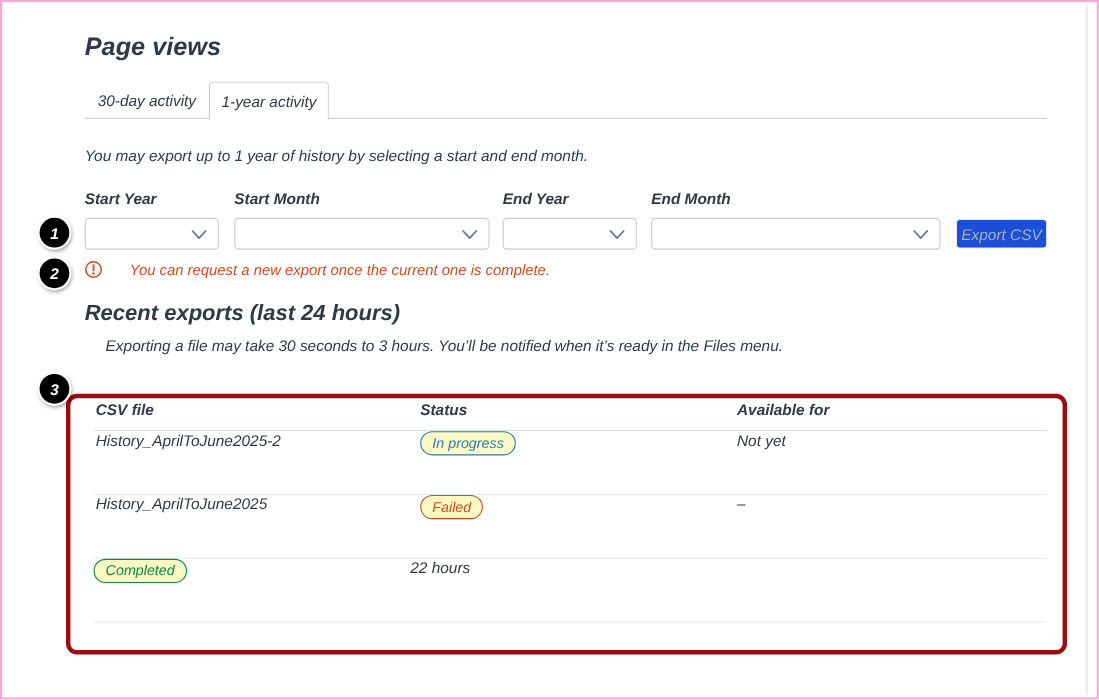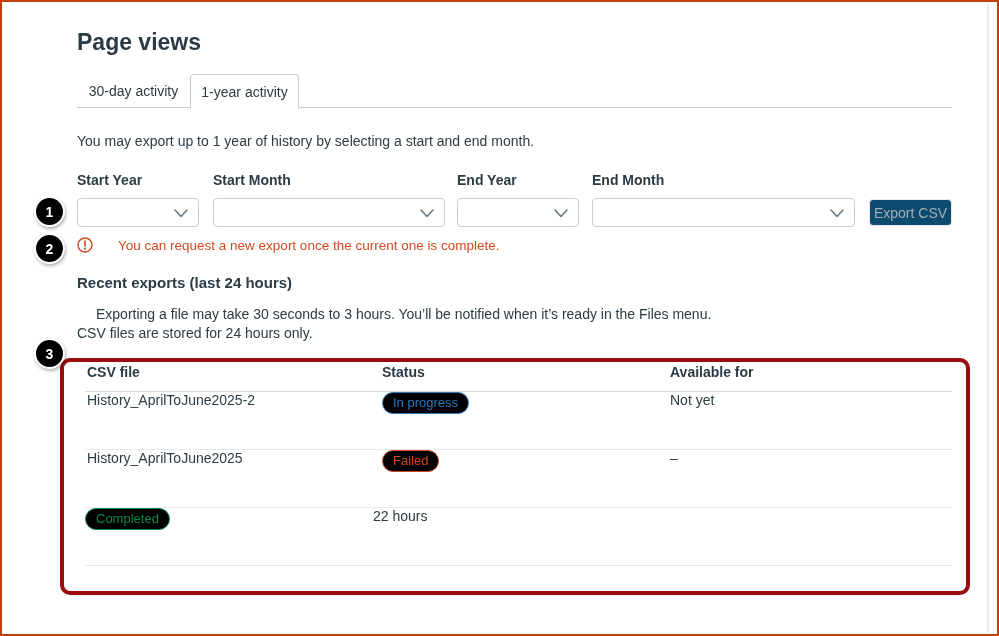--- a/index.html
+++ b/index.html
@@ -5,23 +5,24 @@
   * { margin: 0; padding: 0; box-sizing: border-box; }
   html, body { background: #fff; }
   body {
     font-family: "Liberation Sans", "DejaVu Sans", sans-serif;
     color: #2D3B45;
   }
   .frame {
     position: relative;
     width: 999px;
     height: 636px;
-    border: 2px solid #c2410c;
+    border: 2px solid #f9a8d4;
     background: #fff;
     overflow: hidden;
+    font-style: italic;
   }
   .scroll-track {
     position: absolute;
     left: 985px; top: 2px; bottom: 2px;
     width: 2px;
     background: #ececec;
   }
   .page-title {
     position: absolute;
     left: 75px; top: 27px;
@@ -81,42 +82,42 @@
   .select-box .chev {
     position: absolute;
     right: 10px; top: 50%;
     margin-top: -4px;
     width: 14px; height: 9px;
   }
   .btn-export {
     position: absolute;
     left: 867px; top: 197px;
     width: 83px; height: 27px;
-    background: #0c4a6e;
+    background: #1d4ed8;
     border: 1px solid #E8EBED;
     border-radius: 4px;
     color: #A5AFB8;
     font-size: 14px;
     display: flex;
     align-items: center;
     justify-content: center;
   }
   .warning {
     position: absolute;
     left: 75px; top: 235px;
     display: flex;
     align-items: center;
     gap: 25px;
     color: #D04A1F;
     font-size: 13.5px;
   }
   .section-heading {
     position: absolute;
     left: 75px; top: 272px;
-    font-size: 15px;
+    font-size: 20px;
     font-weight: 700;
   }
   .body-line1 { position: absolute; left: 75px; top: 304px; font-size: 14px; margin-left: 19px; }
   .body-line2 { position: absolute; left: 75px; top: 323px; font-size: 14px; }
   
   .annot-rect {
     position: absolute;
     left: 58px; top: 356px;
     width: 910px; height: 237px;
     border: 4px solid #9B0C0E;
@@ -164,21 +165,21 @@
   .col-file { width: 297px; padding-left: 2px; }
   .col-status { width: 288px; }
   .col-avail { width: 282px; }
   .file-link { color: #2B7ABC; cursor: pointer; }
   .pill {
     display: inline-block;
     padding: 3px 10px 4px 10px;
     border-radius: 999px;
     font-size: 13px;
     line-height: 1;
-    background: #000000;
+    background: #fef9c3;
   }
   .pill.info    { color: #2B7ABC; border: 1px solid #2B7ABC; }
   .pill.error   { color: #CF4A1D; border: 1px solid #CF4A1D; }
   .pill.success { color: #0B874B; border: 1px solid #0B874B; }
 </style>
 </head>
 <body>
 
 <div class="frame">
 
@@ -224,21 +225,20 @@
     <svg width="16" height="16" viewBox="0 0 16 16">
       <circle cx="8" cy="8" r="7" fill="none" stroke="#D04A1F" stroke-width="1.4"></circle>
       <line x1="8" y1="4" x2="8" y2="8.8" stroke="#D04A1F" stroke-width="1.7" stroke-linecap="round"></line>
       <circle cx="8" cy="11.6" r="1.1" fill="#D04A1F"></circle>
     </svg>
     <span>You can request a new export once the current one is complete.</span>
   </div>
 
   <h2 class="section-heading">Recent exports (last 24 hours)</h2>
   <p class="body-line1">Exporting a file may take 30 seconds to 3 hours. You’ll be notified when it’s ready in the Files menu.</p>
-  <p class="body-line2">CSV files are stored for 24 hours only.</p>
 
   <div class="export-table">
     <div class="t-row t-head">
       <div class="col-file">CSV file</div>
       <div class="col-status">Status</div>
       <div class="col-avail">Available for</div>
     </div>
 
     <div class="t-row t-body-row">
       <div class="col-file">History_AprilToJune2025-2</div>

